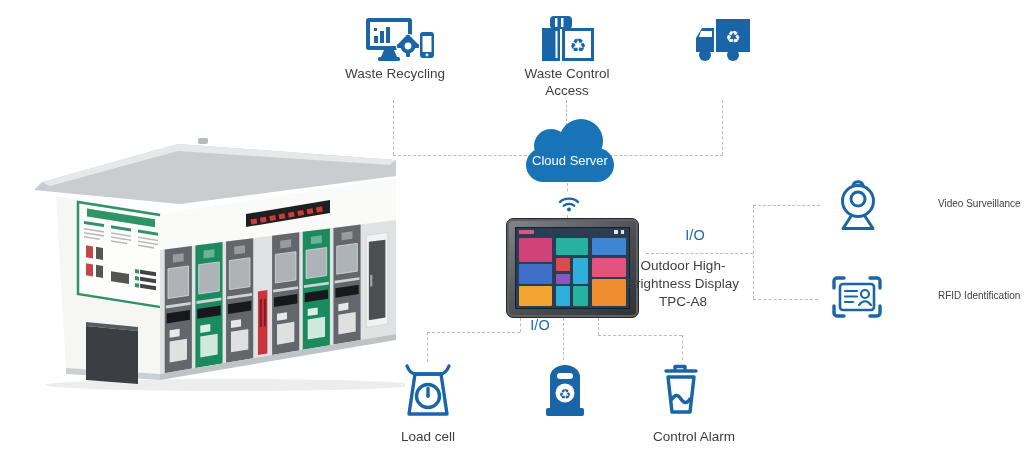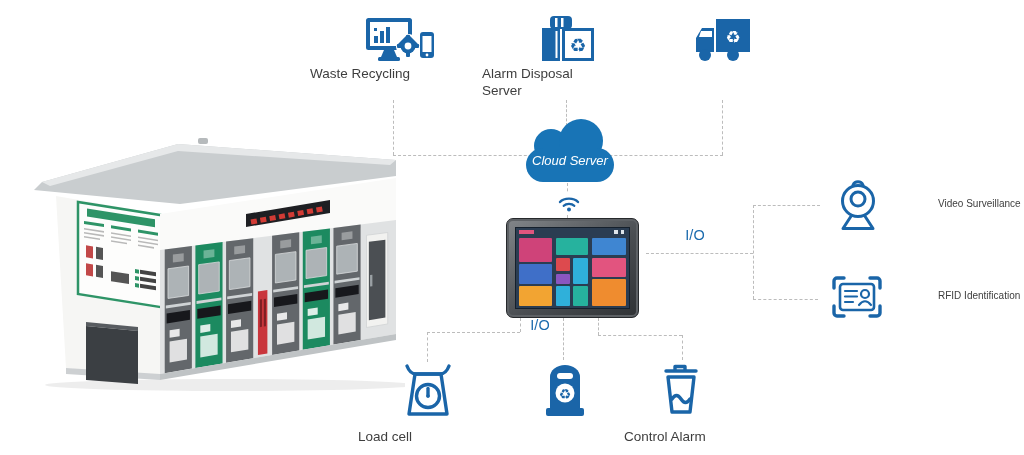--- a/index.html
+++ b/index.html
@@ -4,25 +4,25 @@
 <style>
   :root{
     --blue:#1a65a8; --cloud:#1874b6; --io:#1a6aad;
     --label:#3e3e3e; --dash:#bcbcbc;
   }
   html,body{margin:0;padding:0;background:#fff;}
   .stage{position:relative;width:1024px;height:455px;background:#fff;overflow:hidden;
          font-family:"Liberation Sans",sans-serif;}
   .hline{position:absolute;border-top:1px dashed var(--dash);height:0;}
   .vline{position:absolute;border-left:1px dashed var(--dash);width:0;}
-  .node-label{position:absolute;font-size:13.5px;line-height:17px;color:var(--label);}
+  .node-label{position:absolute;text-align:center;font-size:13.5px;line-height:17px;color:var(--label);}
   .side-label{position:absolute;font-size:10px;color:var(--label);white-space:nowrap;margin-left:30px;}
   .io{position:absolute;font-size:14.5px;font-weight:500;color:var(--io);text-align:center;}
   .icon{position:absolute;color:var(--blue);line-height:0;}
-  .cloud-wrap{position:absolute;left:522px;top:116px;width:96px;height:68px;line-height:0;font-style:italic;}
+  .cloud-wrap{position:absolute;left:522px;top:116px;width:96px;height:68px;line-height:0;}
   
   .panel-pc{position:absolute;left:506px;top:218px;width:133px;height:100px;box-sizing:border-box;
             border-radius:7px;padding:8px;border:1px solid #26292c;
             background:linear-gradient(145deg,#82868a,#4a4e52 55%,#2f3235);
             box-shadow:inset 0 0 0 2px #5d6165;}
   .screen{position:relative;width:100%;height:100%;background:#2b3d52;border:1px solid #15202c;
           box-sizing:border-box;overflow:hidden;}
   .tile{position:absolute;border-radius:1px;}
   .scr-chip{position:absolute;left:3%;top:3%;width:13%;height:5%;background:#e0557e;}
   .scr-dot{position:absolute;top:3%;width:3%;height:4%;background:#dfe5ea;}
@@ -95,22 +95,22 @@
       <path d="M9,15 H20 V21 H7 Z" fill="#fff"></path>
       <circle cx="13" cy="39" r="6" fill="currentColor"></circle>
       <circle cx="41" cy="39" r="6" fill="currentColor"></circle>
     </svg>
   </div>
 
   <div class="node-label" style="left:310px;top:65px;width:170px">
     <span>Waste Recycling</span><br>
   </div>
   <div class="node-label" style="left:482px;top:65px;width:170px">
-    <span>Alarm Disposal</span><br>
-    <span>Server</span>
+    <span>Waste Control</span><br>
+    <span>Access</span>
   </div>
 
   <div class="cloud-wrap">
     <svg width="96" height="68" viewBox="0 0 96 68">
       <g fill="var(--cloud)">
         <circle cx="29" cy="30" r="17"></circle>
         <circle cx="59" cy="25" r="22"></circle>
         <rect x="4" y="32" width="88" height="34" rx="17"></rect>
       </g>
       <text x="48" y="49" text-anchor="middle" font-size="13" fill="#ffffff" font-family="Liberation Sans, sans-serif">Cloud Server</text>
@@ -141,20 +141,25 @@
         <div class="tile" style="left: 35%; top: 57%; width: 13%; height: 13%; background: rgb(138, 86, 192);"></div>
         <div class="tile" style="left: 35%; top: 73%; width: 13%; height: 24%; background: rgb(47, 176, 218);"></div>
         <div class="tile" style="left: 50%; top: 73%; width: 14%; height: 24%; background: rgb(38, 178, 158);"></div>
         <div class="tile" style="left: 67%; top: 13%; width: 30%; height: 21%; background: rgb(63, 134, 210);"></div>
         <div class="tile" style="left: 67%; top: 37%; width: 30%; height: 24%; background: rgb(226, 84, 127);"></div>
         <div class="tile" style="left: 67%; top: 64%; width: 30%; height: 33%; background: rgb(239, 140, 47);"></div>
       </div>
   </div>
 
   <div class="io" style="left:660px;top:227px;width:70px">I/O</div>
+  <div class="node-label" style="left:603px;top:257px;width:160px;line-height:18px">
+    <span>Outdoor High-</span><br>
+    <span>Brightness Display</span><br>
+    <span>TPC-A8</span>
+  </div>
 
   <div class="icon" style="left:832px;top:178px">
     <svg width="52" height="56" viewBox="0 0 52 56">
       <g stroke="currentColor" stroke-width="3" fill="none" stroke-linecap="round" stroke-linejoin="round">
         <path d="M21,7 a5.5,5.5 0 0 1 10,0"></path>
         <circle cx="26" cy="23" r="15.5"></circle>
         <circle cx="26" cy="21" r="7"></circle>
         <path d="M19.5,37.5 L11,50.5 H41 L32.5,37.5"></path>
       </g>
     </svg>

